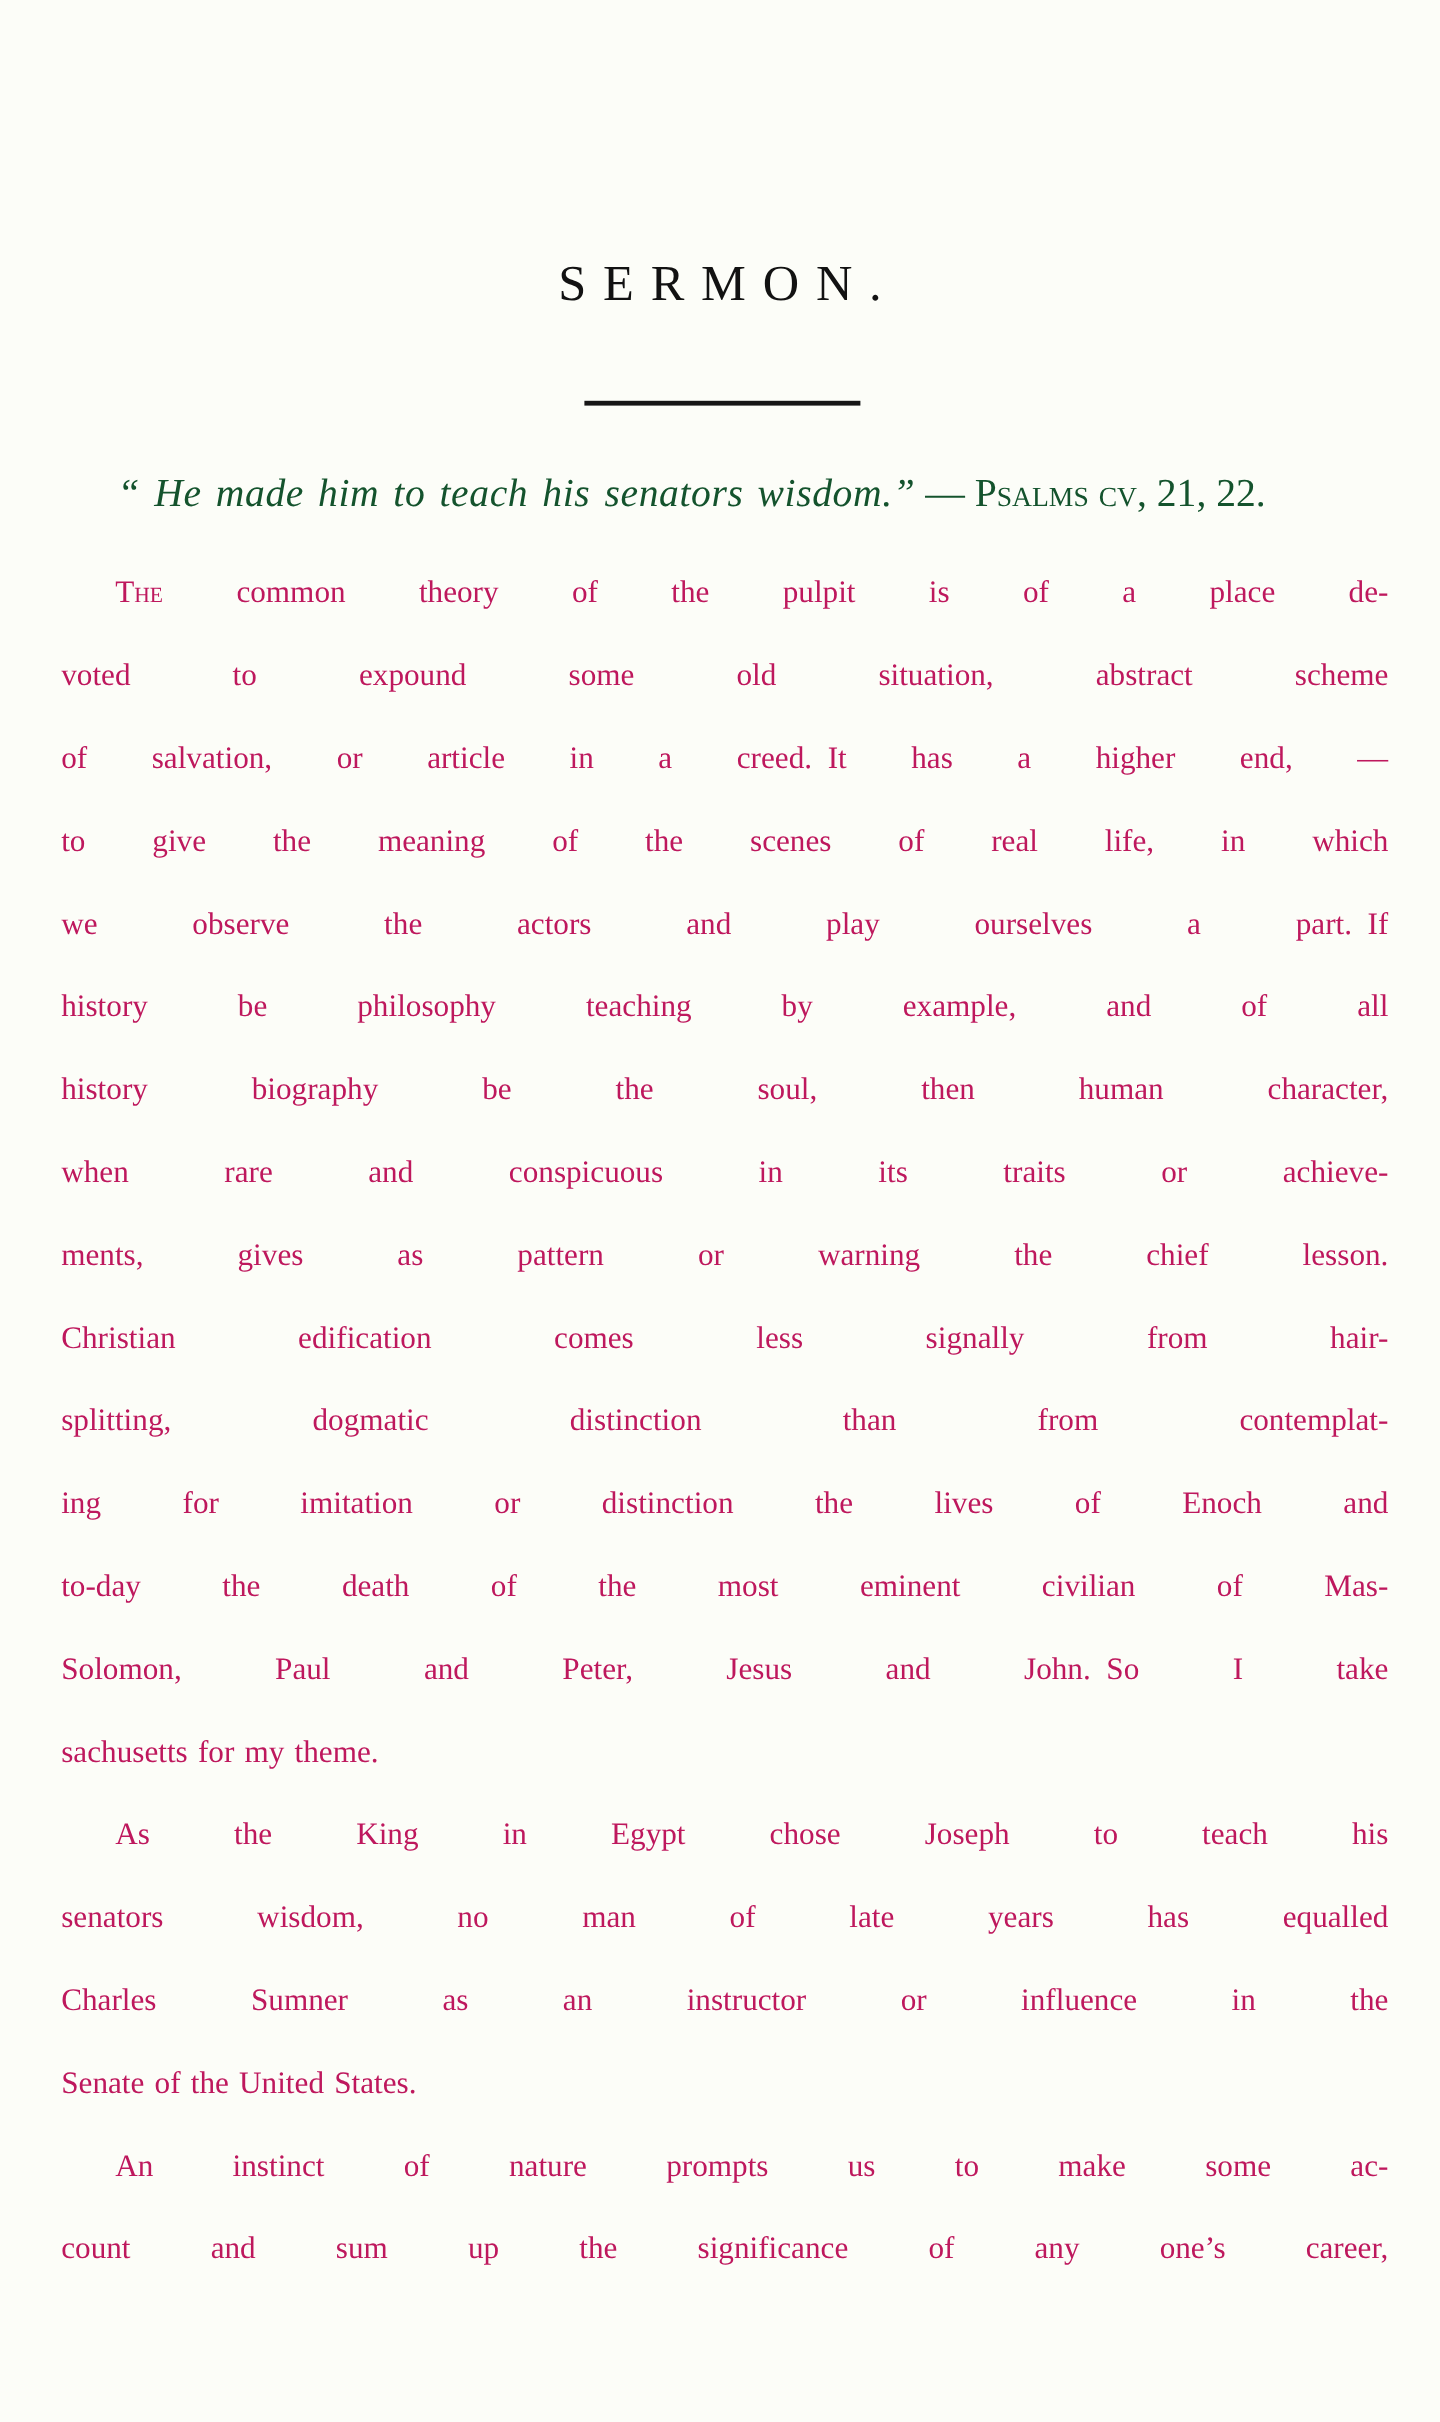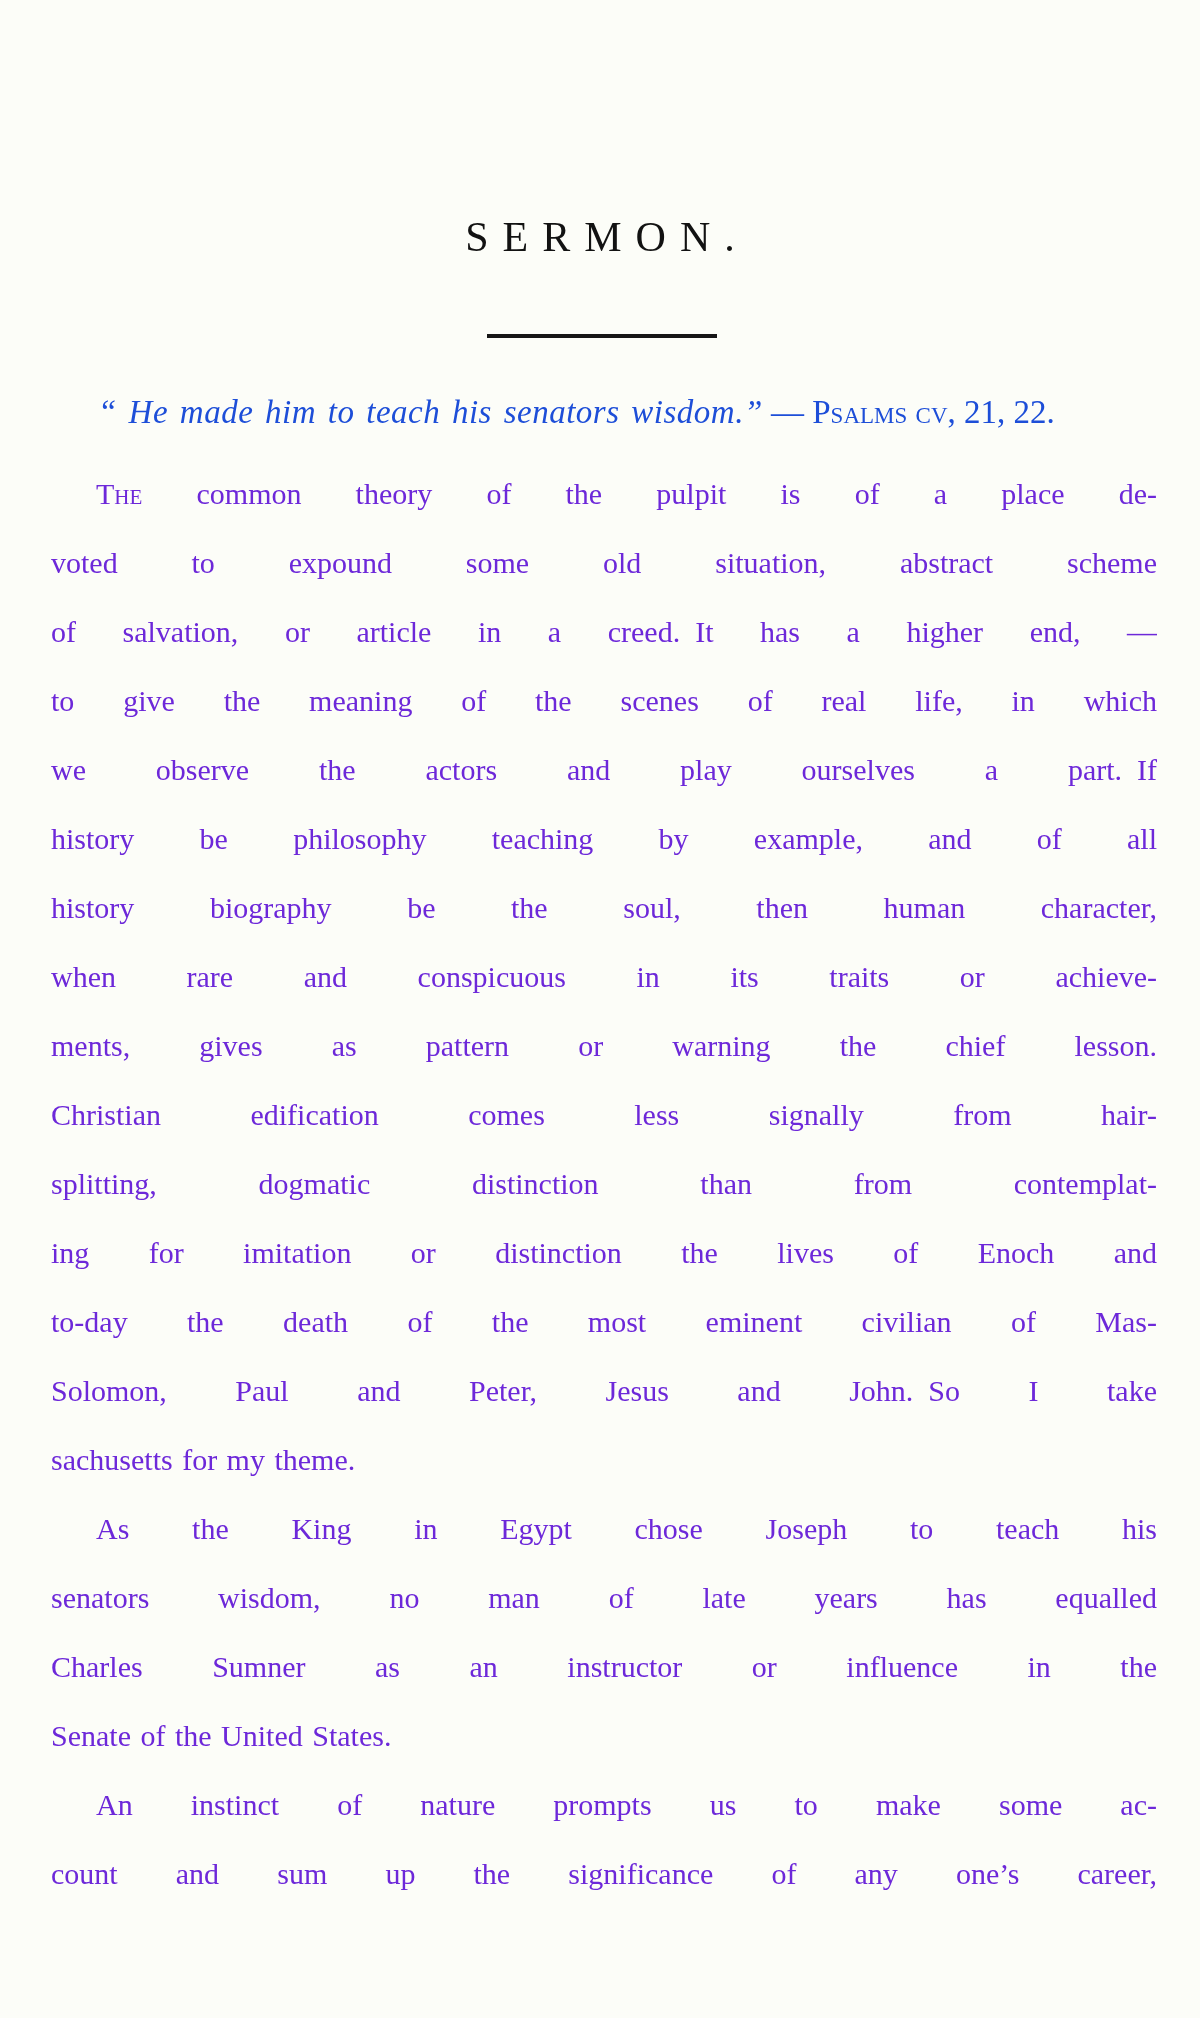--- a/index.html
+++ b/index.html
@@ -18,28 +18,28 @@
     letter-spacing:14px;text-indent:14px;
     color:#121212;
   }
   .rule{
     position:absolute;top:334px;left:487px;
     width:230px;height:4px;background:#161616;
   }
   .epigraph{
     position:absolute;top:392px;left:98px;
     font-size:33px;line-height:40px;white-space:nowrap;
-    color:#1d4ed8;
+    color:#14532d;
   }
   .epigraph .quote{font-style:italic;letter-spacing:0.5px;word-spacing:3px;}
   .sc{font-variant:small-caps;}
   .body-text{
     position:absolute;left:51px;top:459px;width:1106px;
-    font-size:30px;line-height:69px;
-    color:#6d28d9;
+    font-size:26px;line-height:69px;
+    color:#be185d;
     word-spacing:2px;
     font-family:Liberation Serif, serif;
   }
   .bl{height:69px;overflow:hidden;}
   .jl{text-align:justify;text-align-last:justify;}
   .ind{text-indent:45px;}
 </style>
 </head>
 <body>
 

